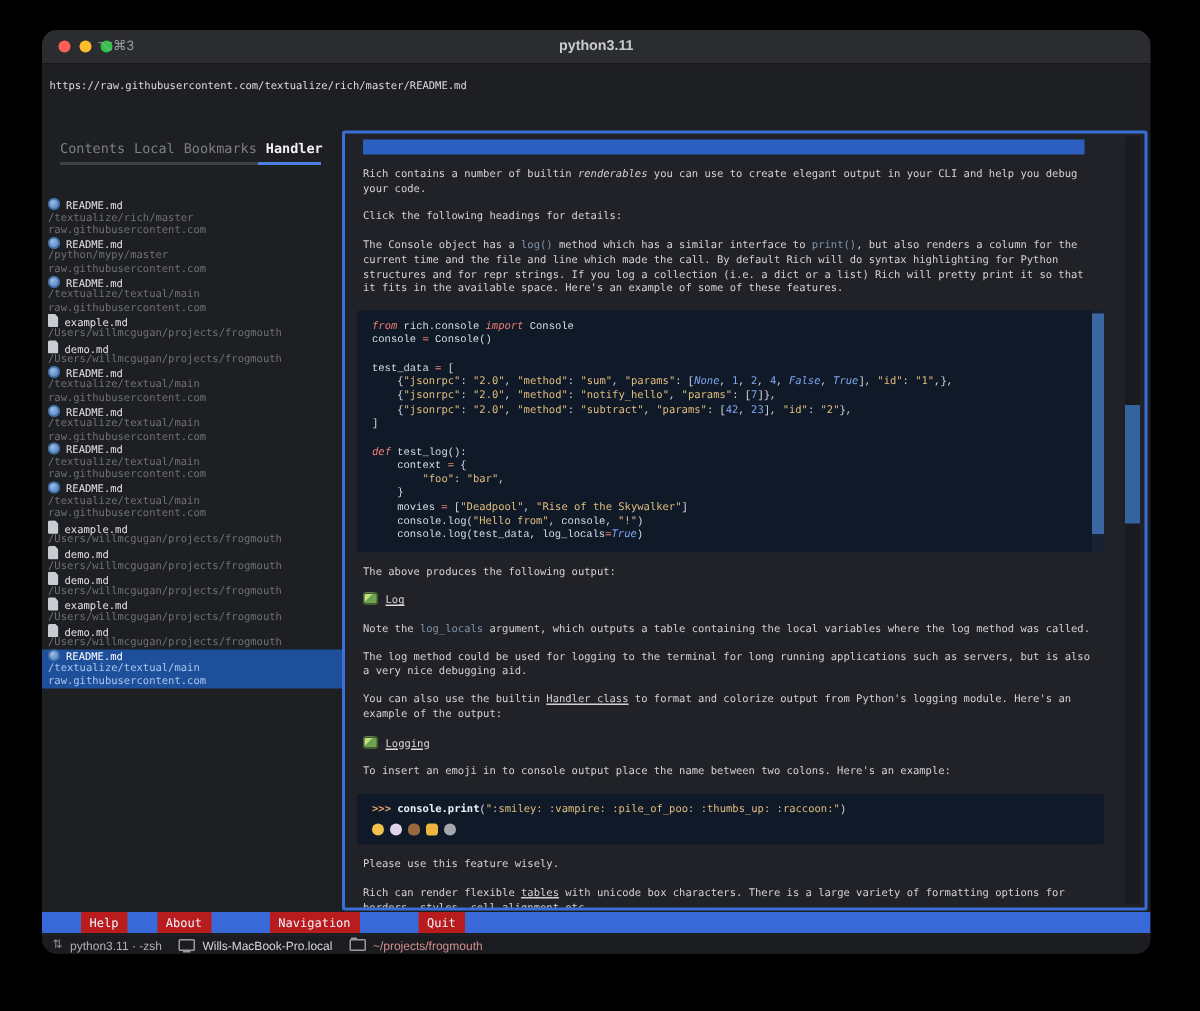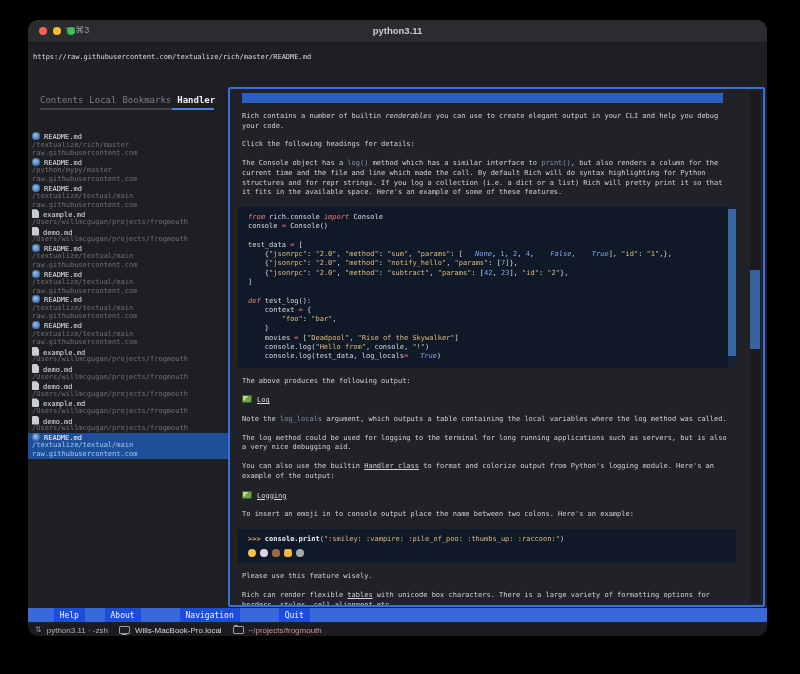--- a/index.html
+++ b/index.html
@@ -45,44 +45,44 @@
   .doc p span.c{color:#7e95aa;}
   .doc p span.u{text-decoration:underline;text-underline-offset:1px;}
   .linkline{white-space:nowrap;}
   .img-icon{display:inline-block;width:10px;height:8px;border-radius:2px;margin-right:5px;vertical-align:-1px;
             background:linear-gradient(135deg,#c3dd85 0 40%,#6fa34e 40%);box-shadow:inset 0 0 0 1px #3c5e2e;}
   .ltext{text-decoration:underline;text-underline-offset:1px;color:#d9d9d9;}
   .codeblock{position:relative;width:498px;margin:5px 0 9px -4px;background:#101928;border-radius:2px;
              padding:6px 0 6px 10px;box-sizing:border-box;}
   .code-line{height:9.3px;line-height:9.3px;white-space:pre;font-size:7px;color:#d5dce5;}
   .code-line .k{color:#ef7d75;font-style:italic;}
-  .code-line .n{color:#d5dce5;}
+  .code-line .n{color:#d5dce5;font-family:Liberation Mono, monospace;}
   .code-line .s{color:#e0bd7d;}
   .code-line .d{color:#7ea6f0;}
-  .code-line .b{color:#7ea6f0;font-style:italic;margin-left:12px;}
+  .code-line .b{color:#7ea6f0;font-style:italic;}
   .code-line .o{color:#ef7d75;}
   .code-line .pr{color:#e2a468;font-weight:bold;}
   .code-line .fn{color:#eef3fa;font-weight:bold;}
   .code-scroll{position:absolute;right:0;top:0;bottom:0;width:8px;background:#182232;border-radius:0 2px 2px 0;}
   .code-thumb{width:8px;height:147px;margin-top:2px;background:#3a66a4;}
   .emoji-row{display:flex;gap:4px;margin-top:4px;height:9px;align-items:center;}
   .emoji{width:8px;height:8px;border-radius:50%;display:inline-block;}
   .emoji.smiley{background:#f2c14b;}
   .emoji.vampire{background:#ded3ea;}
   .emoji.pile_of_poo{background:#9a6a3e;border-radius:45% 45% 40% 40%;}
   .emoji.thumbs_up{background:#eeb63e;border-radius:30%;}
   .emoji.raccoon{background:#a7a7ad;}
   .doc-scroll{position:absolute;right:3px;top:2px;bottom:2px;width:10px;background:#191b20;}
   .doc-thumb{position:absolute;left:0;top:179px;width:10px;height:79px;background:#35639e;}
   
   .footer{position:absolute;left:0;right:0;top:588px;height:14px;background:#3968d8;display:flex;padding-left:6px;
           font-size:8px;font-family:"DejaVu Sans Mono",monospace;overflow:hidden;}
   .binding{display:flex;height:100%;}
   .bkey{display:flex;align-items:center;padding:0 5px;color:#fff;font-weight:bold;margin-top:28px;}
-  .blabel{display:flex;align-items:center;padding:0 6px;background:#1d4ed8;color:#f2f5ff;}
+  .blabel{display:flex;align-items:center;padding:0 6px;background:#b91c1c;color:#f2f5ff;}
   
   .statusbar{position:absolute;left:0;right:0;top:604px;height:12px;display:flex;align-items:center;gap:5px;
              padding-left:7px;font-family:"Liberation Sans",sans-serif;font-size:8px;color:#b6b6b6;background:#1b1c1f;}
   .updown-icon{font-size:8px;color:#8f8f8f;line-height:1;}
   .sess{color:#b0b0b0;}
   .host{color:#d6d6d6;}
   .path{color:#d08d8d;}
   .monitor-icon{display:inline-block;width:9px;height:6px;border:1px solid #9b9b9b;border-radius:1px;margin-left:6px;position:relative;}
   .monitor-icon::after{content:"";position:absolute;left:2px;bottom:-2px;width:5px;height:1px;background:#9b9b9b;}
   .folder-icon{display:inline-block;width:9px;height:6px;border:1px solid #9b9b9b;border-radius:1px;margin-left:6px;position:relative;}

